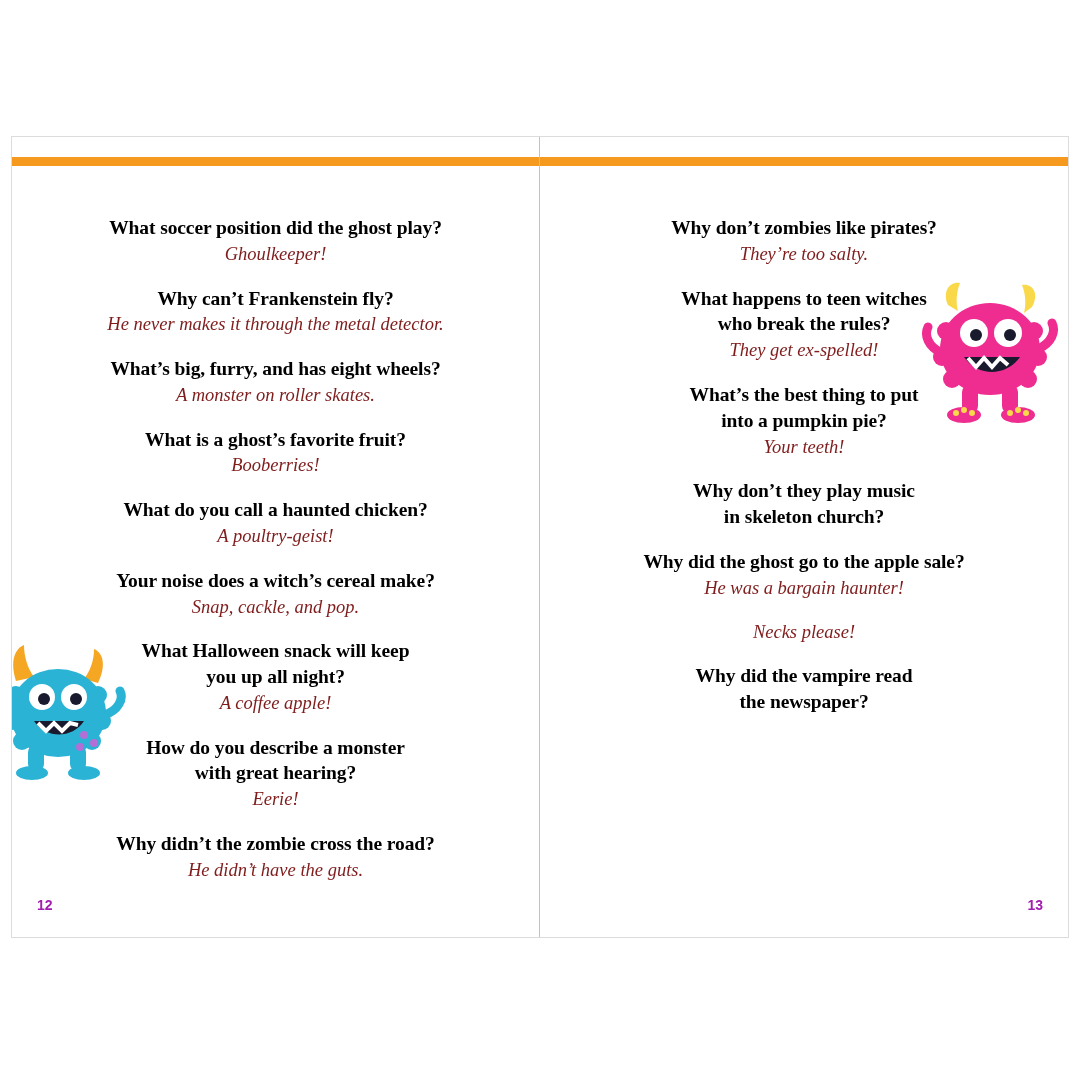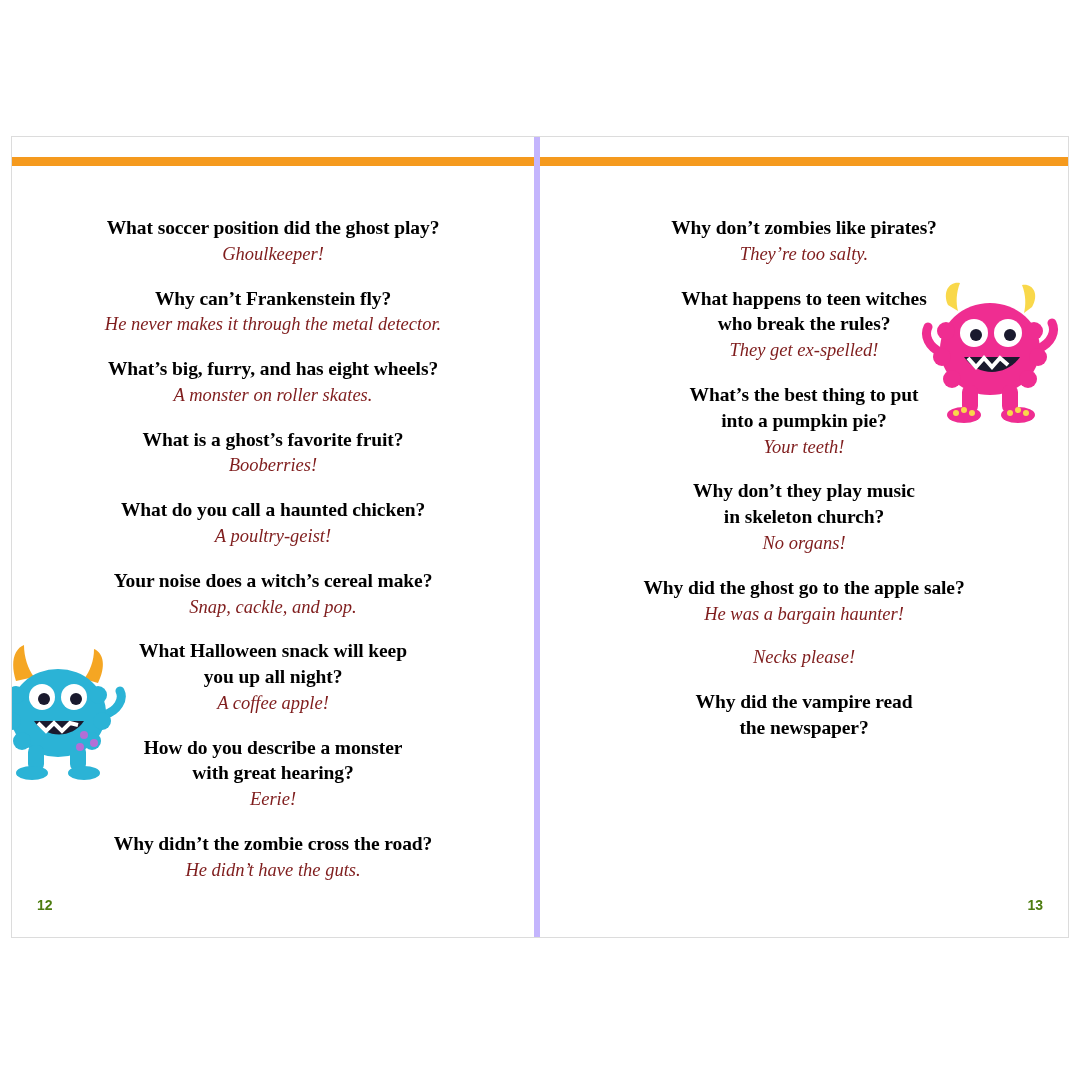--- a/index.html
+++ b/index.html
@@ -24,21 +24,21 @@
     box-shadow: 0 0 0 1px #dcdcdc;
   }
   .page {
     position: relative;
     width: 528px;
     height: 800px;
     box-sizing: border-box;
     overflow: hidden;
   }
   .page.left {
-    border-right: 6px solid #c4b5fd;
+    border-right: 1px solid #c4b5fd;
   }
   .rule {
     position: absolute;
     top: 20px;
     left: 0;
     width: 100%;
     height: 9px;
     background: #f59a1e;
   }
   .jokes {
@@ -66,21 +66,21 @@
     color: #7f1d1d;
     line-height: 1.33;
     margin-top: 1px;
   }
   .pagenum {
     position: absolute;
     bottom: 24px;
     font-size: 14px;
     font-weight: bold;
     font-family: "Liberation Sans", sans-serif;
-    color: #4d7c0f;
+    color: #a21caf;
   }
   .pagenum.l { left: 25px; }
   .pagenum.r { right: 25px; }
 
   
   .monster {
     position: absolute;
     pointer-events: none;
   }
   .monster-blue {
@@ -192,21 +192,20 @@
         <div class="joke">
           <div class="q">What happens to teen witches<br>who break the rules?</div>
           <div class="a">They get ex-spelled!</div>
         </div>
         <div class="joke">
           <div class="q">What’s the best thing to put<br>into a pumpkin pie?</div>
           <div class="a">Your teeth!</div>
         </div>
         <div class="joke">
           <div class="q">Why don’t they play music<br>in skeleton church?</div>
-          <div class="a">No organs!</div>
         </div>
         <div class="joke">
           <div class="q">Why did the ghost go to the apple sale?</div>
           <div class="a">He was a bargain haunter!</div>
         </div>
         <div class="joke">
           <div class="a">Necks please!</div>
         </div>
         <div class="joke">
           <div class="q">Why did the vampire read<br>the newspaper?</div>

